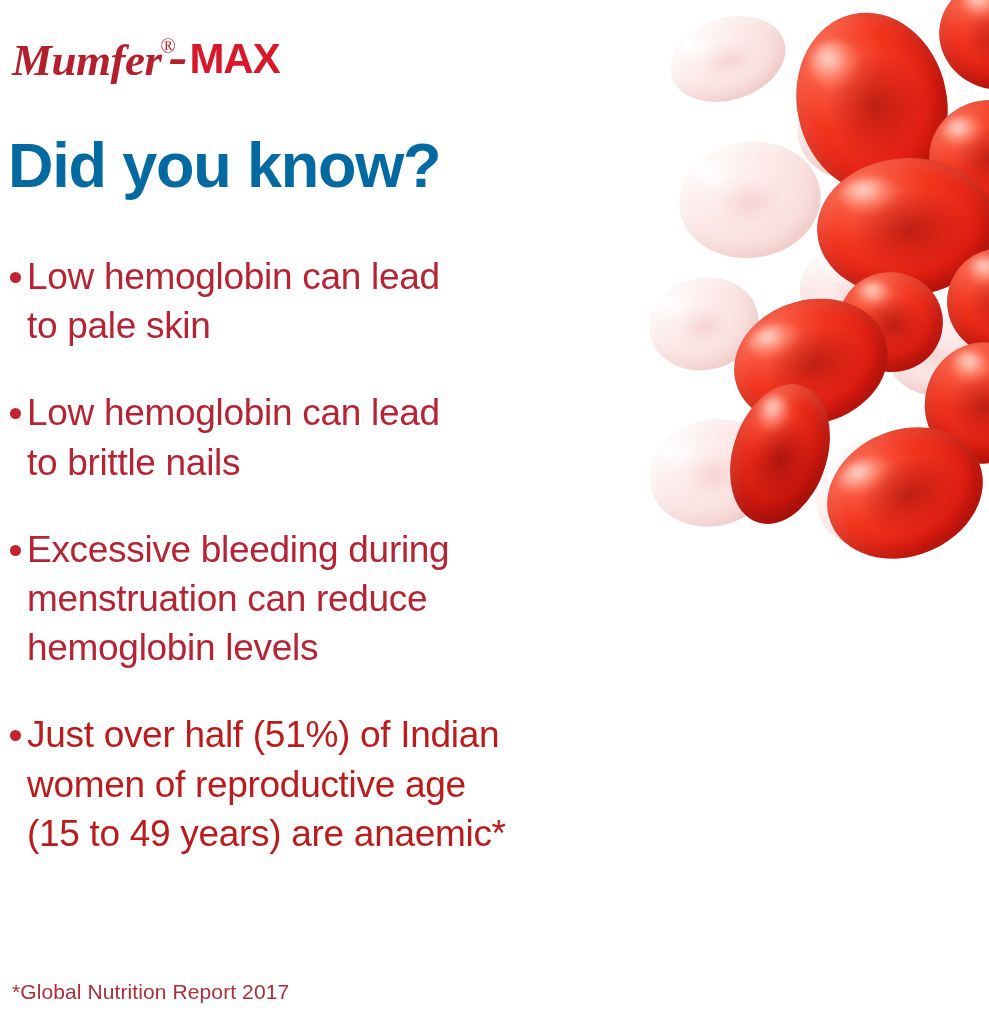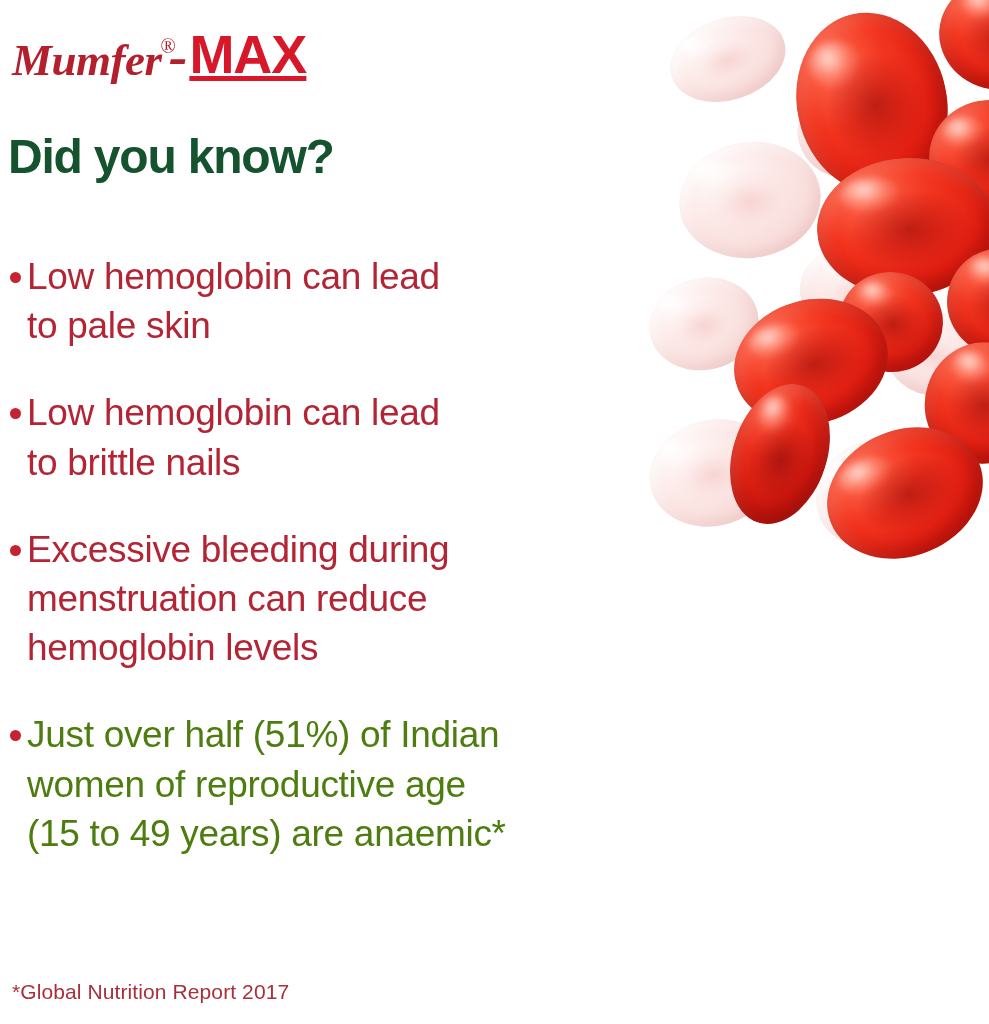--- a/index.html
+++ b/index.html
@@ -66,39 +66,38 @@
     font-style: italic;
     font-weight: 700;
     font-size: 56px;
     color: #B41F2E;
     position: relative;
     left: -8px;
   }
   #logo .brand-max {
     font-family: "Liberation Sans", sans-serif;
     font-weight: 700;
-    font-size: 54px;
+    font-size: 42px;
     color: #D7182A;
     letter-spacing: -1px;
     position: relative;
     left: -6px;
     top: -2px;
-    text-decoration: underline;
   }
 
   
   #headline {
     position: absolute;
     left: 8px;
     top: 133px;
     font-family: "Liberation Sans", sans-serif;
     font-weight: 700;
-    font-size: 48px;
+    font-size: 63px;
     line-height: 1.02;
-    color: #14532d;
+    color: #0369a1;
     letter-spacing: -1.2px;
     white-space: nowrap;
   }
 
   
   #bullets {
     position: absolute;
     left: 0;
     top: 252px;
     width: 640px;
@@ -270,21 +269,21 @@
 to brittle nails</div>
         </div>
         <div class="bullet-row">
           <span class="bullet-dot" style="background: rgb(195, 36, 48);"></span>
           <div class="bullet-text" style="color: rgb(179, 36, 52);">Excessive bleeding during
 menstruation can reduce
 hemoglobin levels</div>
         </div>
         <div class="bullet-row">
           <span class="bullet-dot" style="background: rgb(195, 36, 48);"></span>
-          <div class="bullet-text" style="color: #4d7c0f;">Just over half (51%) of Indian
+          <div class="bullet-text" style="color: #b91c1c;">Just over half (51%) of Indian
 women of reproductive age
 (15 to 49 years) are anaemic*</div>
         </div>
       </div>
 
     <div id="footnote">*Global Nutrition Report 2017</div>
 
   </div>
 </div>
 

